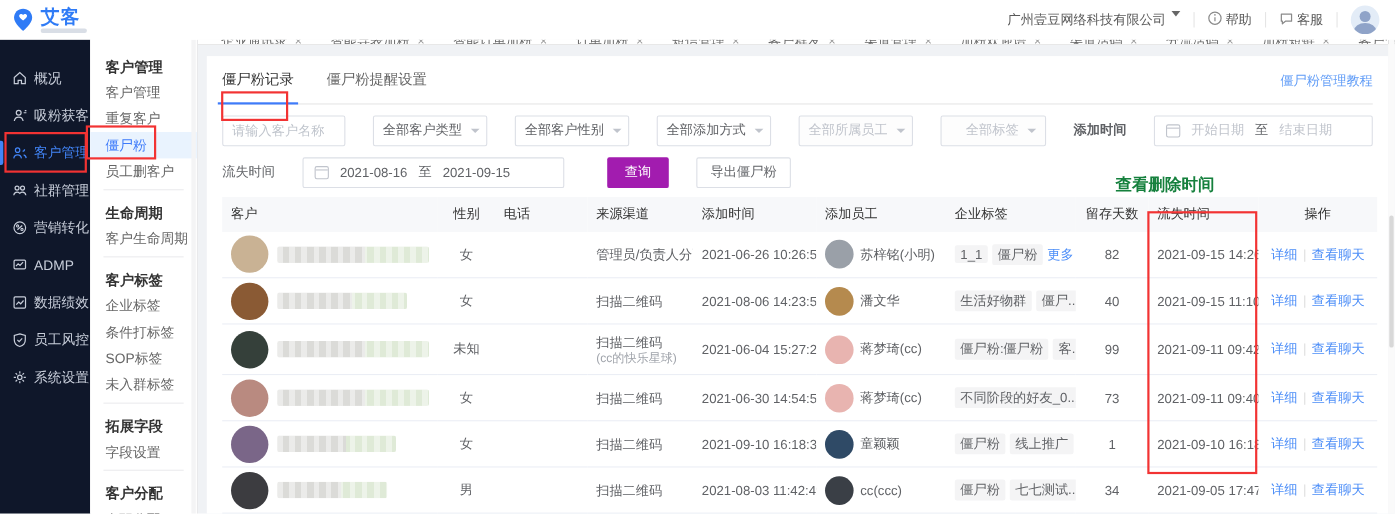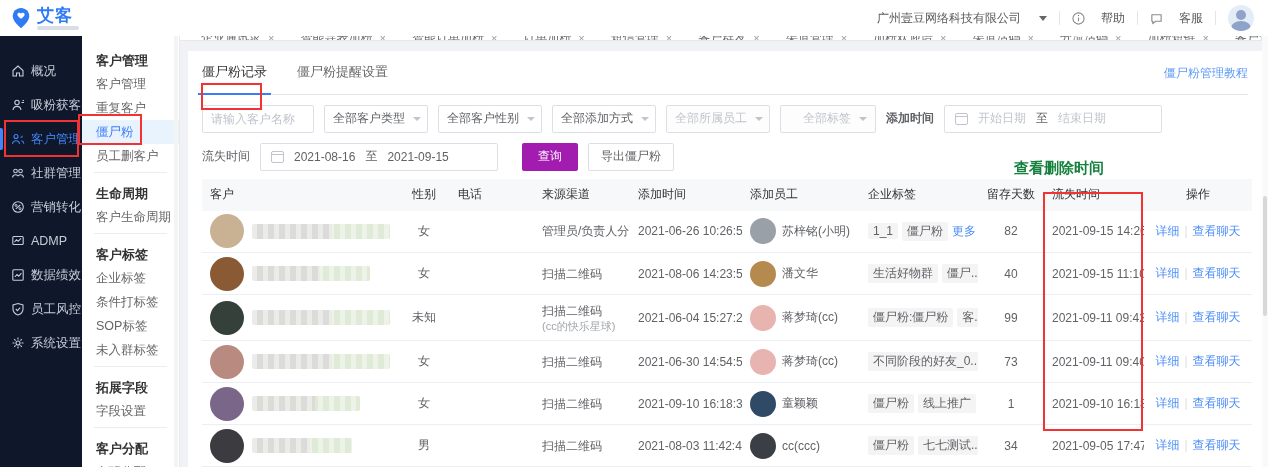--- a/index.html
+++ b/index.html
@@ -9,21 +9,21 @@
 
   
   .topbar { height:36px; background:#fff; display:flex; align-items:center;
     justify-content:space-between; padding:0 14px 0 10px; position:relative; z-index:5; }
   .logo { display:flex; align-items:center; gap:5px; }
   .logo-pin { width:22px; height:22px; }
   .logo-txtcol { display:flex; flex-direction:column; line-height:1; }
   .logo-name { color:#2f7bf6; font-size:17px; font-weight:bold; letter-spacing:1px; }
   .logo-sub { margin-top:2px; width:42px; height:4px; background:#d9dee6; border-radius:2px; }
   .top-right { display:flex; align-items:center; gap:12px; color:#595959; font-size:12px; }
-  .top-item { display:flex; align-items:center; gap:16px; cursor:pointer; }
+  .top-item { display:flex; gap:3px; cursor:pointer; }
   .top-sep { width:1px; height:14px; background:#e5e5e5; }
   .caret-down { width:0; height:0; border-left:4px solid transparent; border-right:4px solid transparent; border-top:5px solid #666; margin-left:2px; }
   .top-avatar { width:26px; height:26px; border-radius:50%; background:#e3ecf7; position:relative; overflow:hidden; }
   .top-avatar::before { content:""; position:absolute; left:8px; top:5px; width:10px; height:10px; border-radius:50%; background:#8fa3c8; }
   .top-avatar::after { content:""; position:absolute; left:3px; top:16px; width:20px; height:14px; border-radius:50%; background:#8fa3c8; }
 
   
   .layout { display:flex; height:431px; }
 
   
@@ -53,21 +53,21 @@
   .wtab .x { color:#9a9a9a; font-size:11px; }
 
   .card { flex:1; background:#fff; margin:10px 6px 0 8px; padding:0 14px; position:relative; min-width:0; }
 
   .page-tabs { height:44px; border-bottom:1px solid #e6e6e6; display:flex; align-items:center; gap:30px; position:relative; }
   .ptab { font-size:13px; color:#666; cursor:pointer; position:relative; height:100%; display:flex; align-items:center; }
   .ptab.active { color:#333; }
   .ptab.active::after { content:""; position:absolute; left:-4px; right:-4px; bottom:-1px; height:2px; background:#3e7bfa; }
   .tutorial { position:absolute; right:0; top:14px; color:#5e9bf7; font-size:12px; cursor:pointer; }
 
-  .filters { display:flex; align-items:center; gap:10px; margin-top:10px; height:28px; }
+  .filters { display:flex; align-items:center; gap:25px; margin-top:10px; height:28px; }
   .f-input { width:112px; height:28px; border:1px solid #dcdfe6; border-radius:2px; padding:0 8px;
     font-size:12px; color:#606266; font-family:inherit; }
   .f-input::placeholder { color:#bfc4cc; }
   .f-select { height:28px; border:1px solid #dcdfe6; border-radius:2px; display:flex; align-items:center;
     justify-content:space-between; padding:0 8px; color:#606266; cursor:pointer; background:#fff; white-space:nowrap; }
   .f-select.disabled { color:#c0c4cc; background:#fdfdfd; }
   .f-select .chv { width:0; height:0; border-left:4px solid transparent; border-right:4px solid transparent;
     border-top:4px solid #c0c4cc; margin-left:8px; }
   .w96 { width:96px;padding-left:22px; } .w104 { width:104px; }
   .f-label { color:#606266; font-size:12px; white-space:nowrap; }

